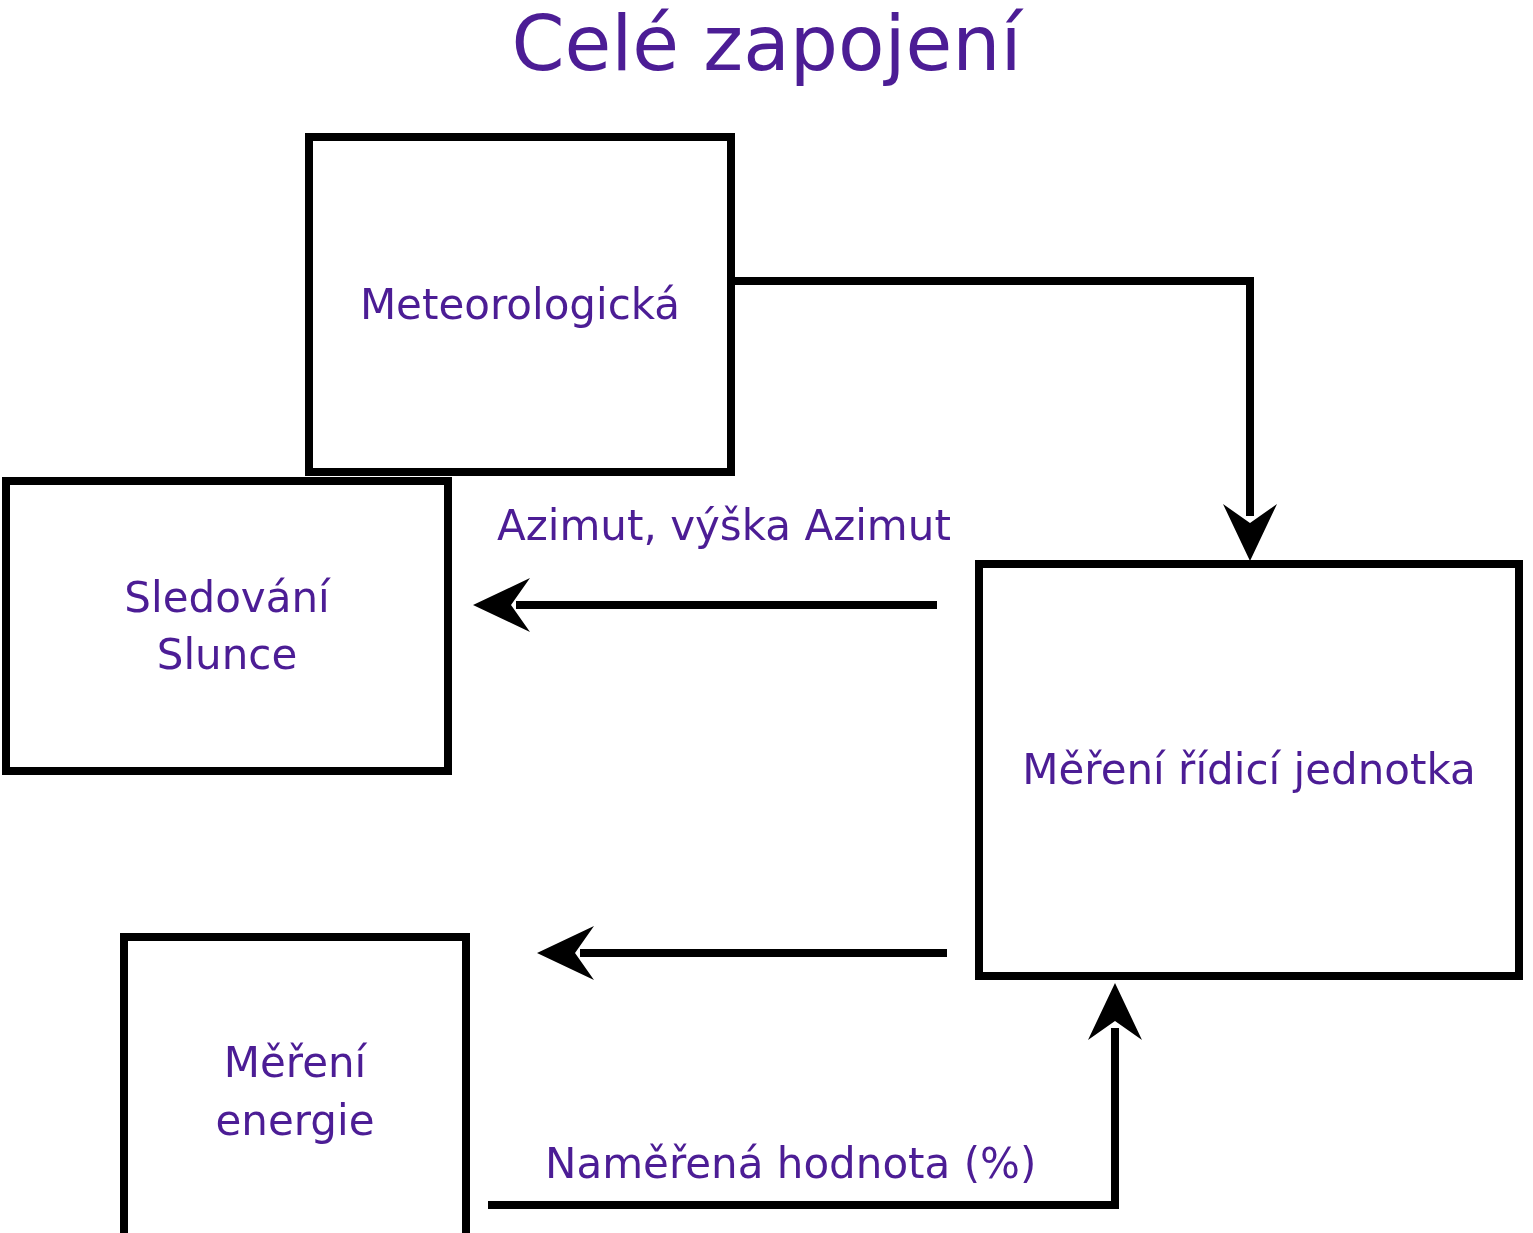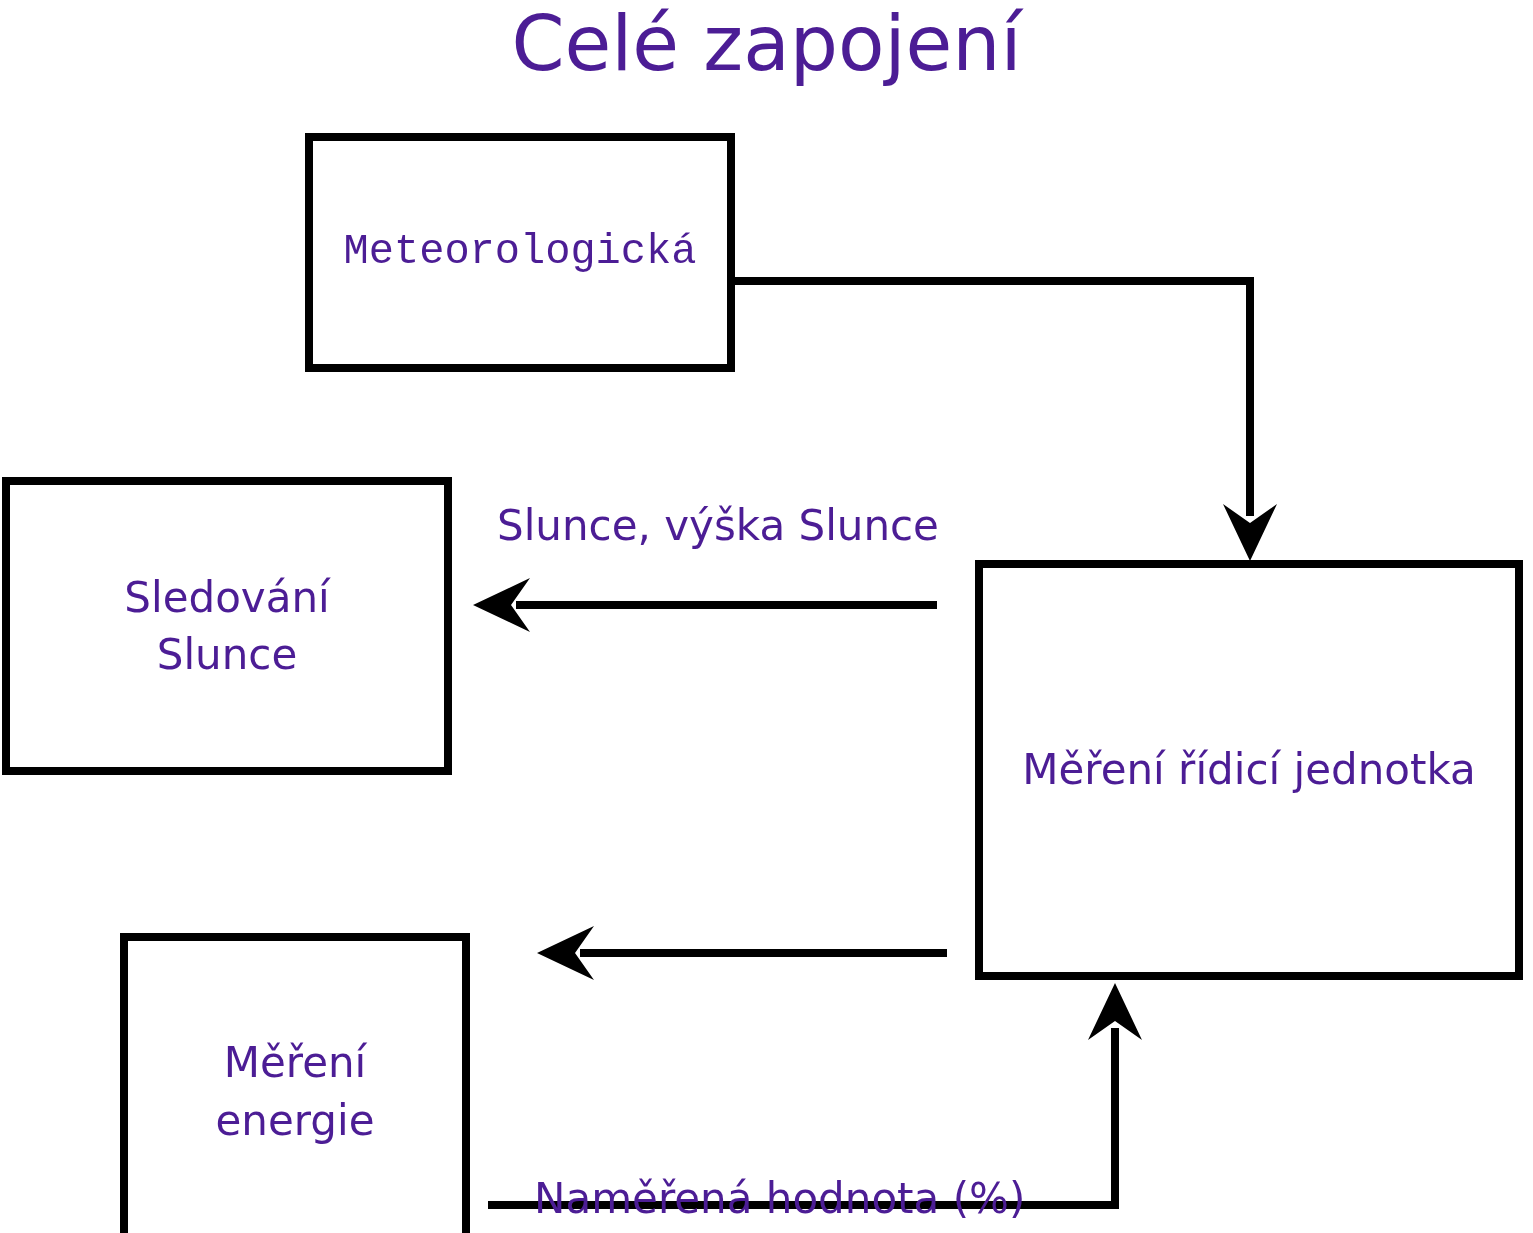--- a/index.html
+++ b/index.html
@@ -34,34 +34,34 @@
     background: #ffffff;
     display: flex;
     align-items: center;
     justify-content: center;
     text-align: center;
     font-size: 42px;
     line-height: 1.36;
     box-sizing: border-box;
   }
   .node span { display: block; }
-  .node-meteo  { left: 305px; top: 133px; width: 430px; height: 239px; font-family: Liberation Mono, monospace; }
+  .node-meteo  { left: 305px; top: 133px; width: 430px; height: 343px; }
   .node-sun    { left: 2px;   top: 477px; width: 450px; height: 298px; }
   .node-energy { left: 120px; top: 933px; width: 350px; height: 317px; }
   .node-main   { left: 975px; top: 560px; width: 548px; height: 420px; }
   .edge-label {
     position: absolute;
     font-size: 42px;
     line-height: 1.42;
     white-space: nowrap;
   }
   .label-namerene-hodnoty  { left: 782px; top: 212px; width: 440px; text-align: center; }
   .label-azimut            { left: 497px; top: 496px; }
   .label-povoleni          { left: 500px; top: 820px; text-align: left; }
-  .label-namerena-hodnota  { left: 534px; top: 1134px; margin-top: 35px; }
+  .label-namerena-hodnota  { left: 545px; top: 1134px; }
   .connectors {
     position: absolute;
     left: 0;
     top: 0;
     width: 1533px;
     height: 1233px;
     pointer-events: none;
   }
   .connectors path { stroke: #000000; stroke-width: 8; fill: none; }
   .connectors polygon { fill: #000000; stroke: none; }
@@ -108,18 +108,18 @@
     </div>
   </div>
 
   <div class="node node-main">
     <div>
       <span>Měření řídicí jednotka</span>
     </div>
   </div>
 
 
-  <div class="edge-label label-azimut">Slunce, výška Slunce</div>
+  <div class="edge-label label-azimut">Azimut, výška Azimut</div>
 
 
   <div class="edge-label label-namerena-hodnota">Naměřená hodnota (%)</div>
 
 </div>
 
 </body></html>

